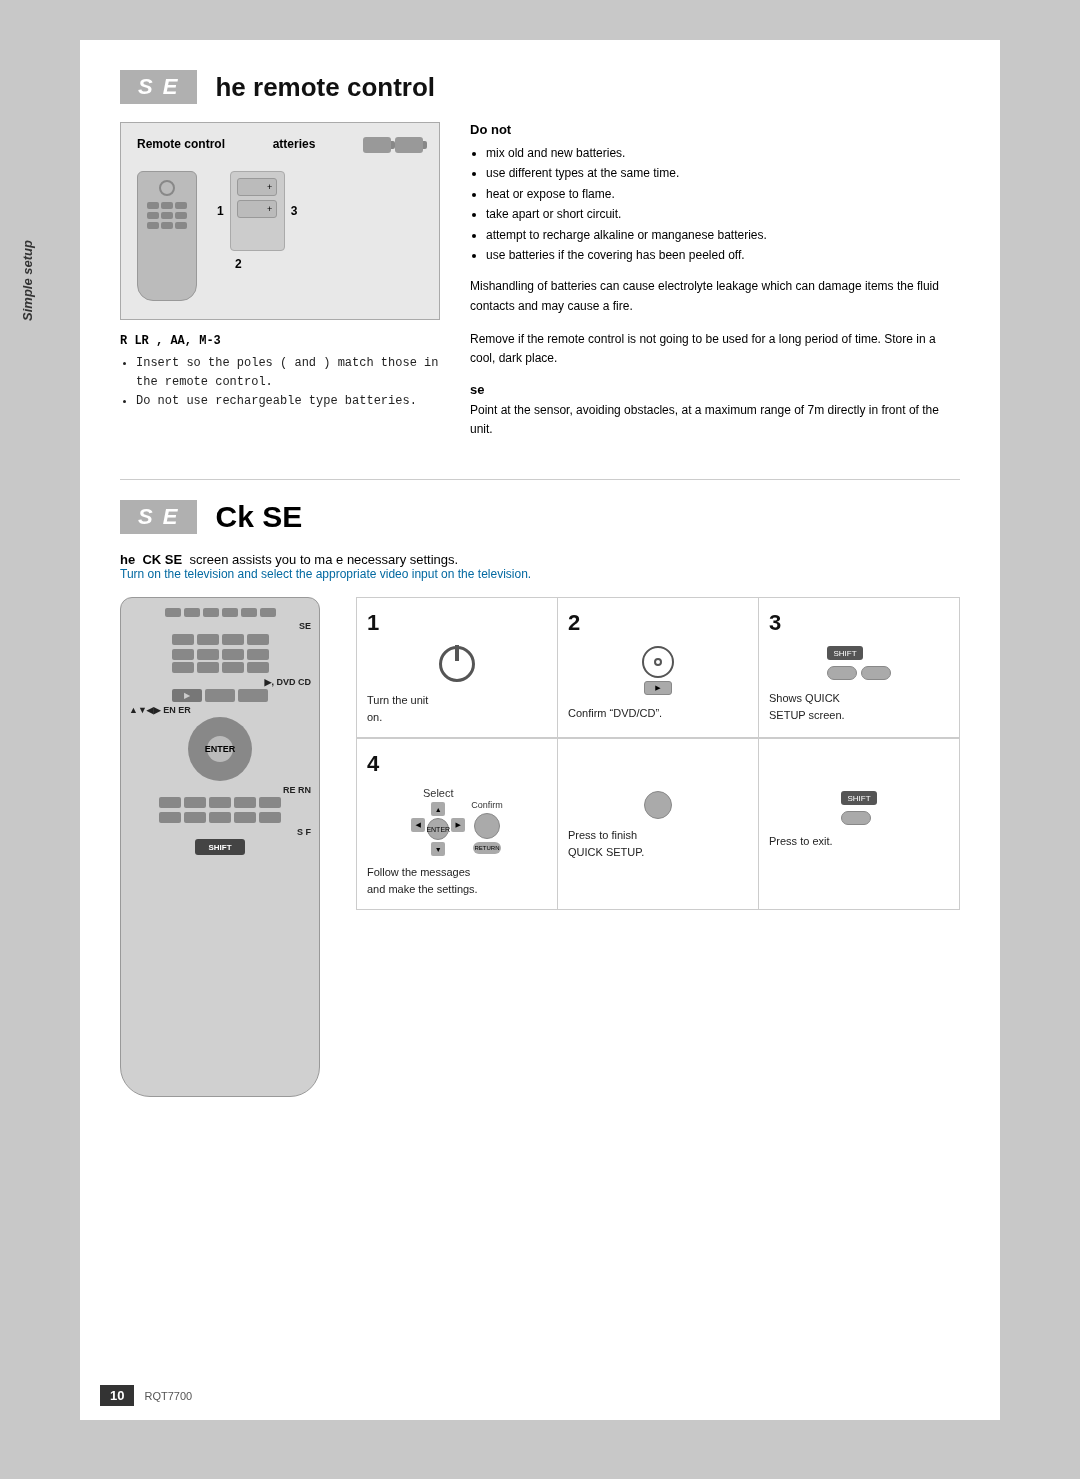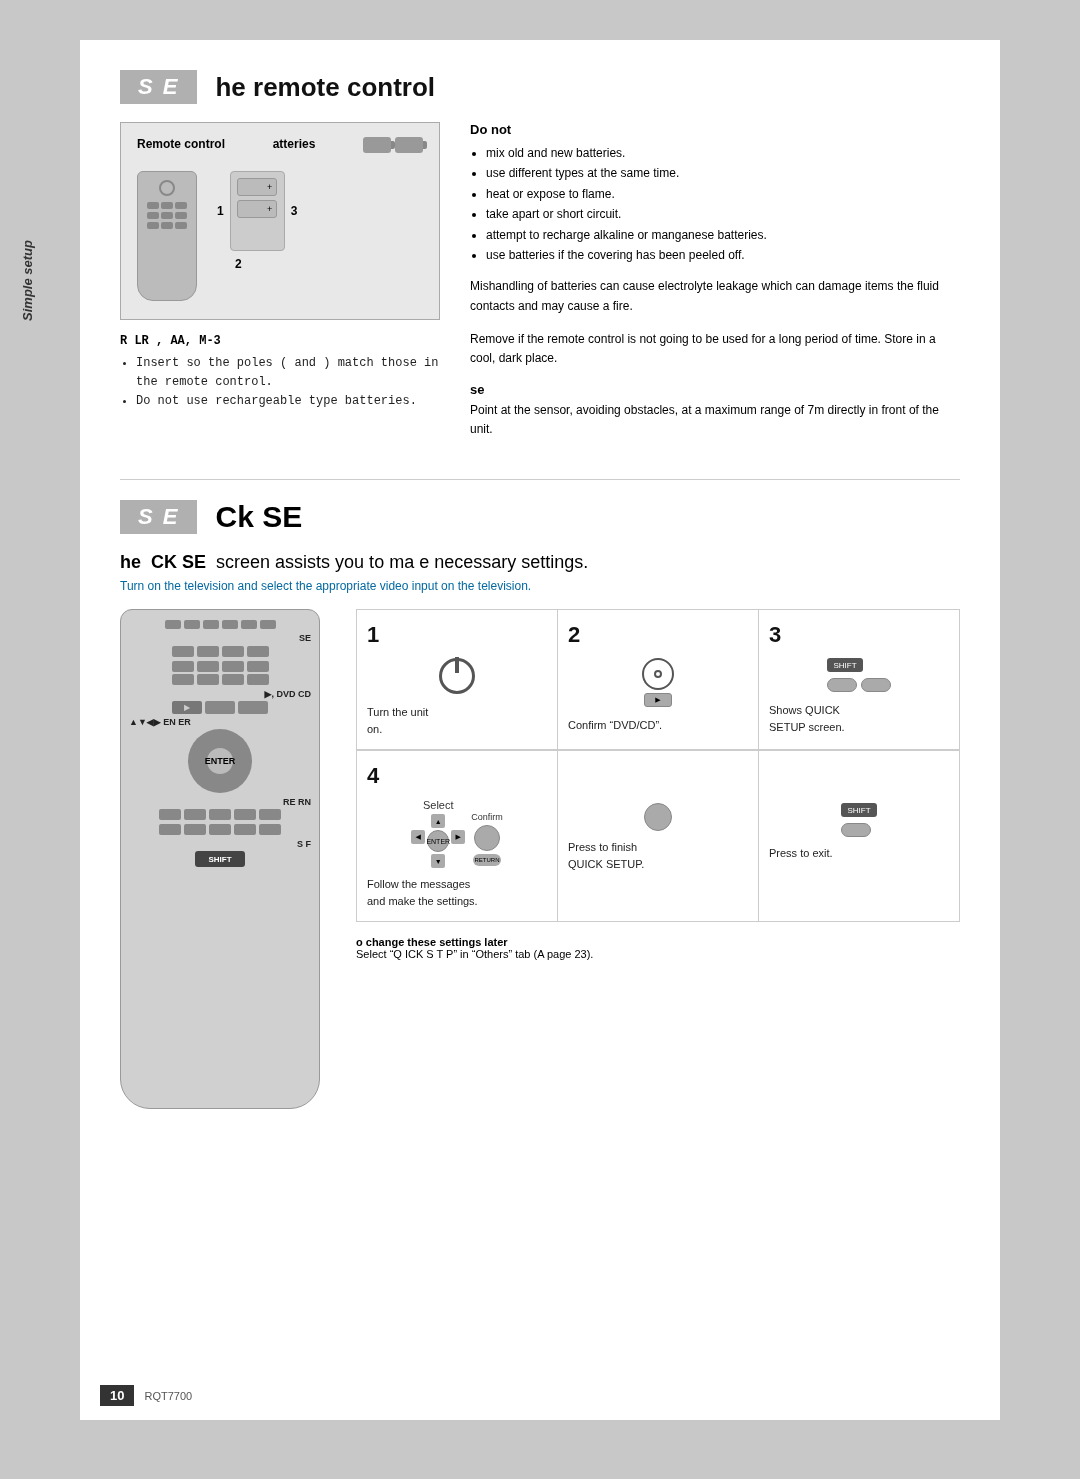--- a/index.html
+++ b/index.html
@@ -142,22 +142,21 @@
       border: none;
       border-top: 1px solid #ccc;
       margin: 20px 0;
     }
     
     .second-section-title {
       font-size: 30px;
       font-weight: bold;
     }
     .ck-subtitle {
-      font-size: 18px;
-      margin-bottom: 6px;
+      font-size: 13px;
     }
     .ck-subtitle strong {
       font-weight: bold;
     }
     .ck-desc {
       font-size: 12px;
       margin-bottom: 16px;
       color: #0369a1;
     }
     
@@ -639,24 +638,20 @@
                 <div class="oval-btn"></div>
               </div>
             </div>
           </div>
           <div class="step-desc">
             <span>Press to exit.</span>
           </div>
         </div>
       </div>
 
-      <div class="footer-note">
-        <strong>o change these settings later</strong><br>
-        <span>Select “Q  ICK S T  P” in “Others” tab (A  page 23).</span>
-      </div>
     </div>
   </div>
 
   <div class="page-num-bar">
     <div class="page-num-box">10</div>
     <span class="page-code">RQT7700</span>
   </div>
 
 </div>
 

